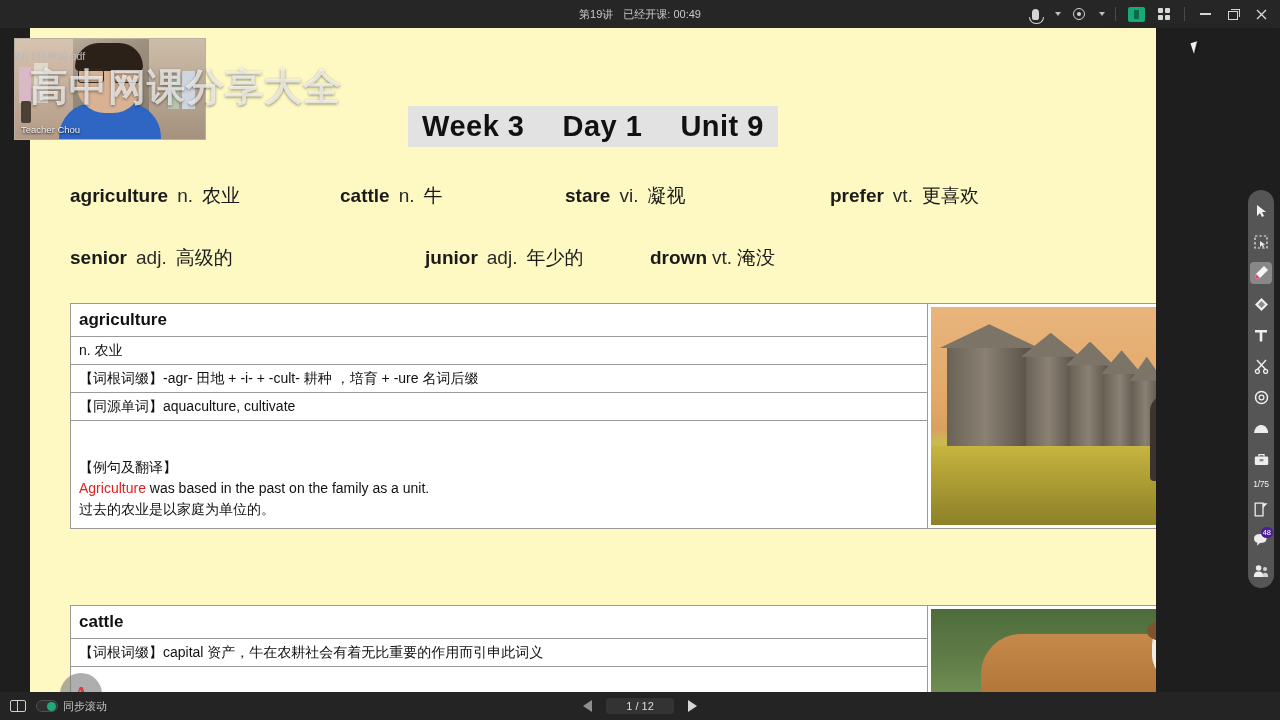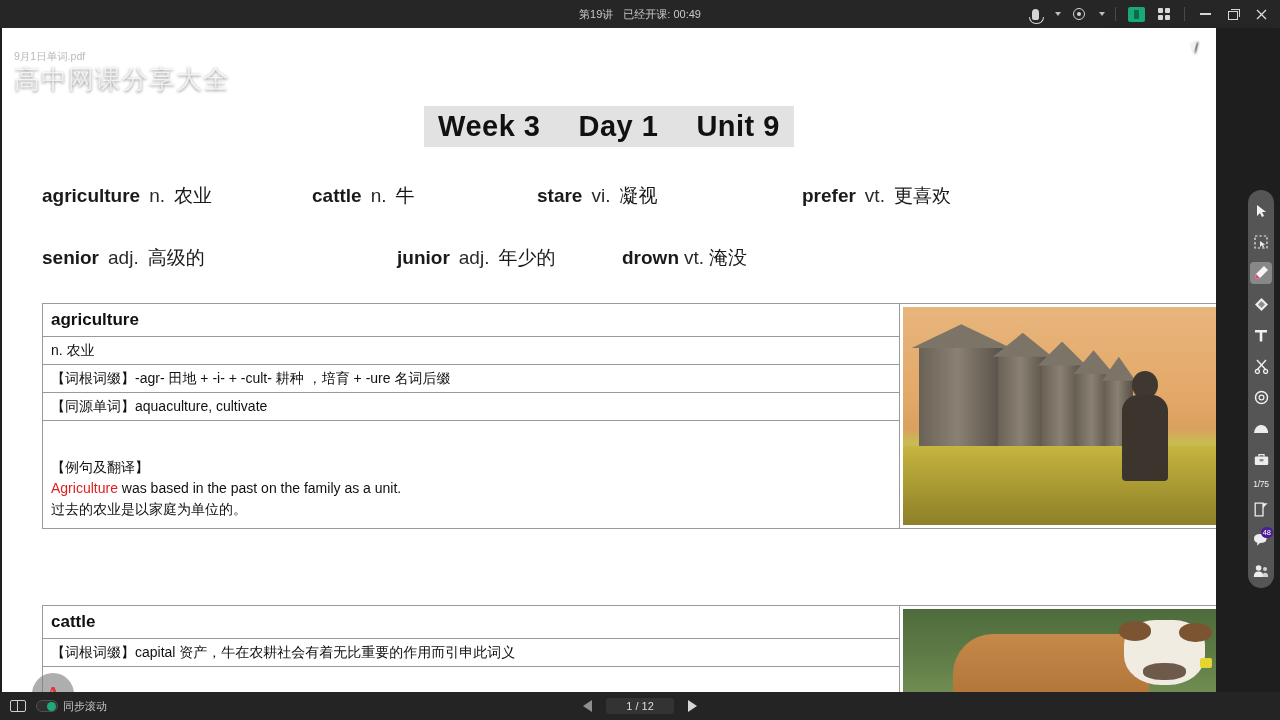--- a/index.html
+++ b/index.html
@@ -52,21 +52,21 @@
   .toast-x span:last-child{transform:rotate(-45deg);}
   .cursor-arrow{position:absolute;left:1192px;top:42px;width:0;height:0;z-index:60;
     border-left:7px solid #f2f2f2;border-bottom:11px solid transparent;
     transform:rotate(-18deg);filter:drop-shadow(1px 1px 1px rgba(0,0,0,.8));}
 
   
   .filelabel{position:absolute;left:14px;top:22px;color:#b9b9b9;font-size:10.5px;z-index:40;}
 
   
   .stage{position:absolute;left:0;top:28px;width:1280px;height:664px;background:#1e1e1e;}
-  .doc{position:absolute;left:2px;top:0;width:1214px;height:664px;background:#ffffff;overflow:hidden;}
+  .doc{position:absolute;left:30px;top:0;width:1126px;height:664px;background:#fef9c3;overflow:hidden;}
 
   
   .webcam{position:absolute;left:14px;top:10px;width:192px;height:102px;
     background:linear-gradient(155deg,#cdbfae 0%,#9d8f7e 35%,#7d7263 100%);overflow:hidden;z-index:30;
     border:1px solid #b9b0a4;}
   .wc-shelfL{position:absolute;left:0;top:0;width:58px;height:102px;
     background:linear-gradient(180deg,#d6c3b0,#b29a86);}
   .wc-shelfL:before{content:"";position:absolute;left:4px;top:28px;width:12px;height:36px;background:#d9b9c6;}
   .wc-shelfL:after{content:"";position:absolute;left:19px;top:24px;width:14px;height:40px;background:#e0d8c8;}
   .wc-shelfR{position:absolute;right:0;top:0;width:56px;height:102px;
@@ -80,22 +80,22 @@
   .wc-glasses:before,.wc-glasses:after{content:"";position:absolute;top:0;width:24px;height:12px;
     border:1.6px solid #2a2a2a;border-radius:3px;}
   .wc-glasses:before{left:1px;}
   .wc-glasses:after{right:1px;}
   .wc-body{position:absolute;left:44px;bottom:0;width:102px;height:36px;border-radius:34px 34px 0 0;background:#2f66c4;}
   .wc-name{position:absolute;left:6px;bottom:4px;color:#f0f0f0;font-size:9.5px;
     text-shadow:0 1px 2px rgba(0,0,0,.9);z-index:5;}
   .wc-badge{position:absolute;left:6px;bottom:16px;width:10px;height:22px;background:#4a4034;border-radius:2px;}
 
   
-  .watermark{position:absolute;left:14px;top:34px;width:380px;height:46px;z-index:35;
-    color:rgba(255,255,255,.72);font-size:26px;font-weight:normal;letter-spacing:1px;
+  .watermark{position:absolute;left:30px;top:34px;width:380px;height:46px;z-index:35;
+    color:rgba(255,255,255,.72);font-size:38px;font-weight:bold;letter-spacing:1px;
     text-shadow:0 1px 3px rgba(0,0,0,.45);white-space:nowrap;pointer-events:none;}
 
   
   .title-wrap{position:absolute;left:0;right:0;top:78px;display:flex;justify-content:center;}
   .title{background:#e2e2e2;padding:4px 14px;font-size:29px;font-weight:bold;color:#111;
     display:flex;gap:38px;letter-spacing:.5px;}
 
   
   .vocab{position:absolute;left:40px;right:40px;}
   .vrow{display:flex;align-items:baseline;font-size:19px;color:#1a1a1a;}
@@ -342,20 +342,30 @@
           <div class="cow-ear-tag"></div>
         </div>
       </div>
     </div>
 
     <div class="pdfbadge">
         <span>A</span>
       </div>
   </div>
 
+  <div class="webcam">
+    <div class="wc-shelfL"></div>
+    <div class="wc-shelfR"></div>
+    <div class="wc-body"></div>
+    <div class="wc-head"></div>
+    <div class="wc-hair"></div>
+    <div class="wc-glasses"></div>
+    <div class="wc-badge"></div>
+    <div class="wc-name">Teacher Chou</div>
+  </div>
   <div class="watermark">高中网课分享大全</div>
 </div>
 
 <div class="rail">
   <div class="t">
     <svg width="13" height="14" viewBox="0 0 13 14">
       <path d="M2 1 L2 12 L5 9 L7 13 L9 12 L7 8 L11 8 Z" fill="#f2f2f2"></path>
     </svg>
   </div>
   <div class="t">

